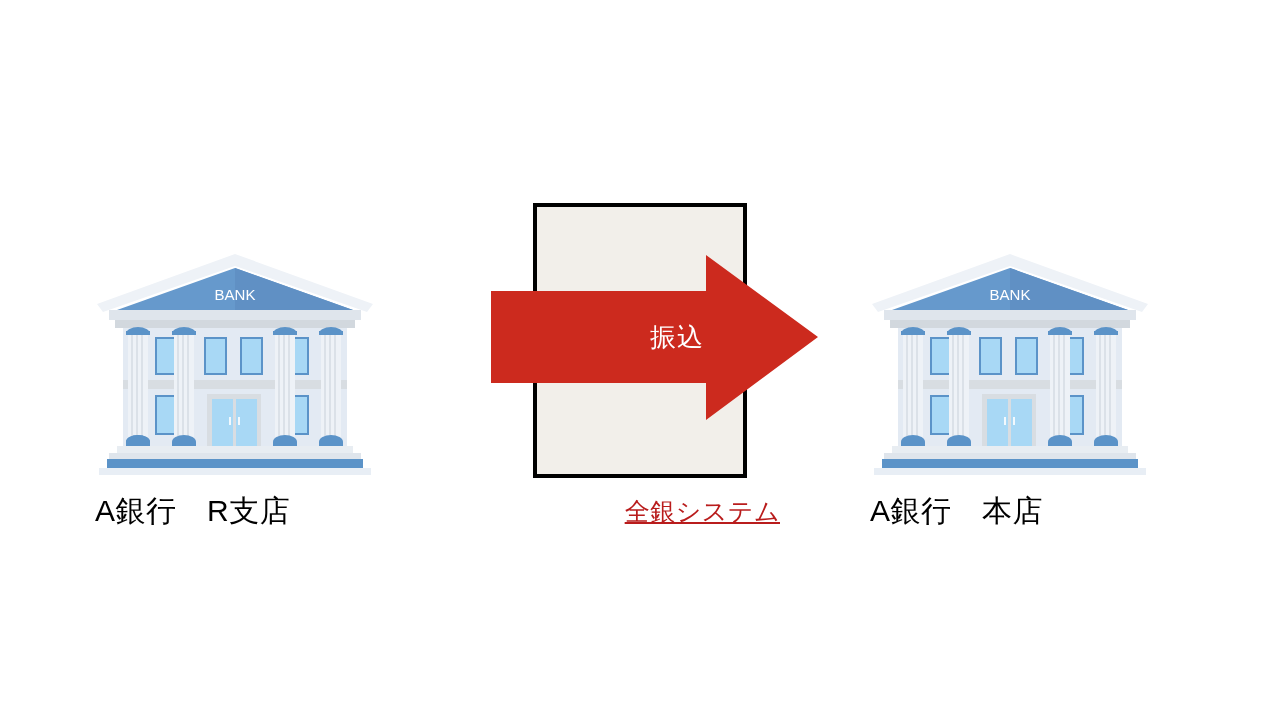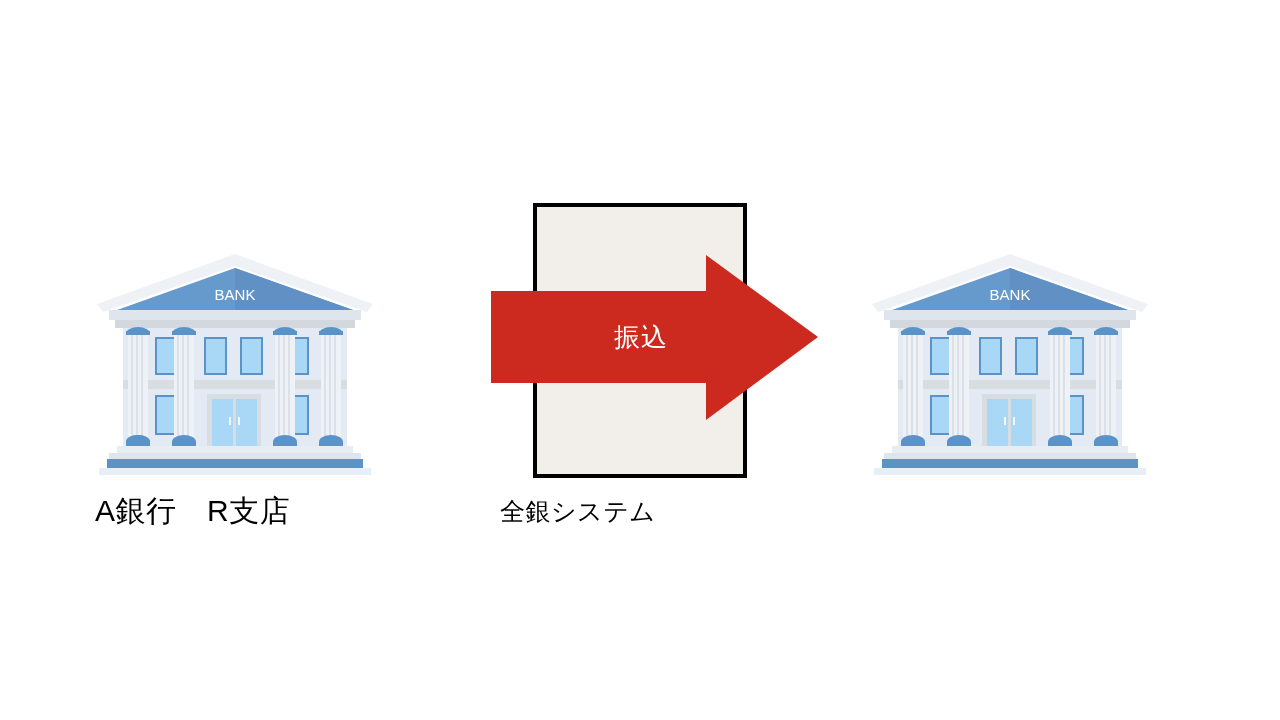--- a/index.html
+++ b/index.html
@@ -59,25 +59,26 @@
     background: #f2efea;
     border: 4px solid #000000;
     box-sizing: border-box;
   }
 
   .system-label {
     position: absolute;
     left: 500px;
     top: 495px;
     width: 280px;
-    text-align: left;
+    text-align: right;
     font-size: 25px;
-    color: #000000;
+    color: #b91c1c;
     letter-spacing: 0.5px;
     white-space: pre;
+    text-decoration: underline;
   }
 
   
   .arrow-wrap {
     position: absolute;
     left: 491px;
     top: 253px;
     width: 330px;
     height: 170px;
   }
@@ -90,20 +91,21 @@
     position: absolute;
     left: 491px;
     top: 320px;
     width: 300px;
     text-align: center;
     font-size: 26px;
     color: #ffffff;
     letter-spacing: 1px;
     pointer-events: none;
     white-space: pre;
+    padding-left: 36px;
   }
 </style>
 </head>
 <body>
 
 <div class="stage">
 
   <div class="node node-left">
     <svg class="bank-svg" viewBox="0 0 280 232">
 
@@ -270,15 +272,16 @@
         <path d="M224,200 h24 v-6 a12,7 0 0 0 -24,0 z" fill="#5b93c8"></path>
       </g>
 
       <g>
         <rect x="22" y="198" width="236" height="7" fill="#e8edf2"></rect>
         <rect x="14" y="205" width="252" height="6" fill="#dfe5ec"></rect>
         <rect x="12" y="211" width="256" height="9" fill="#5b93c8"></rect>
         <rect x="4" y="220" width="272" height="7" fill="#e8eef5"></rect>
       </g>
     </svg>
+    <div class="node-label">A銀行　本店</div>
   </div>
 
 </div>
 
 </body></html>

